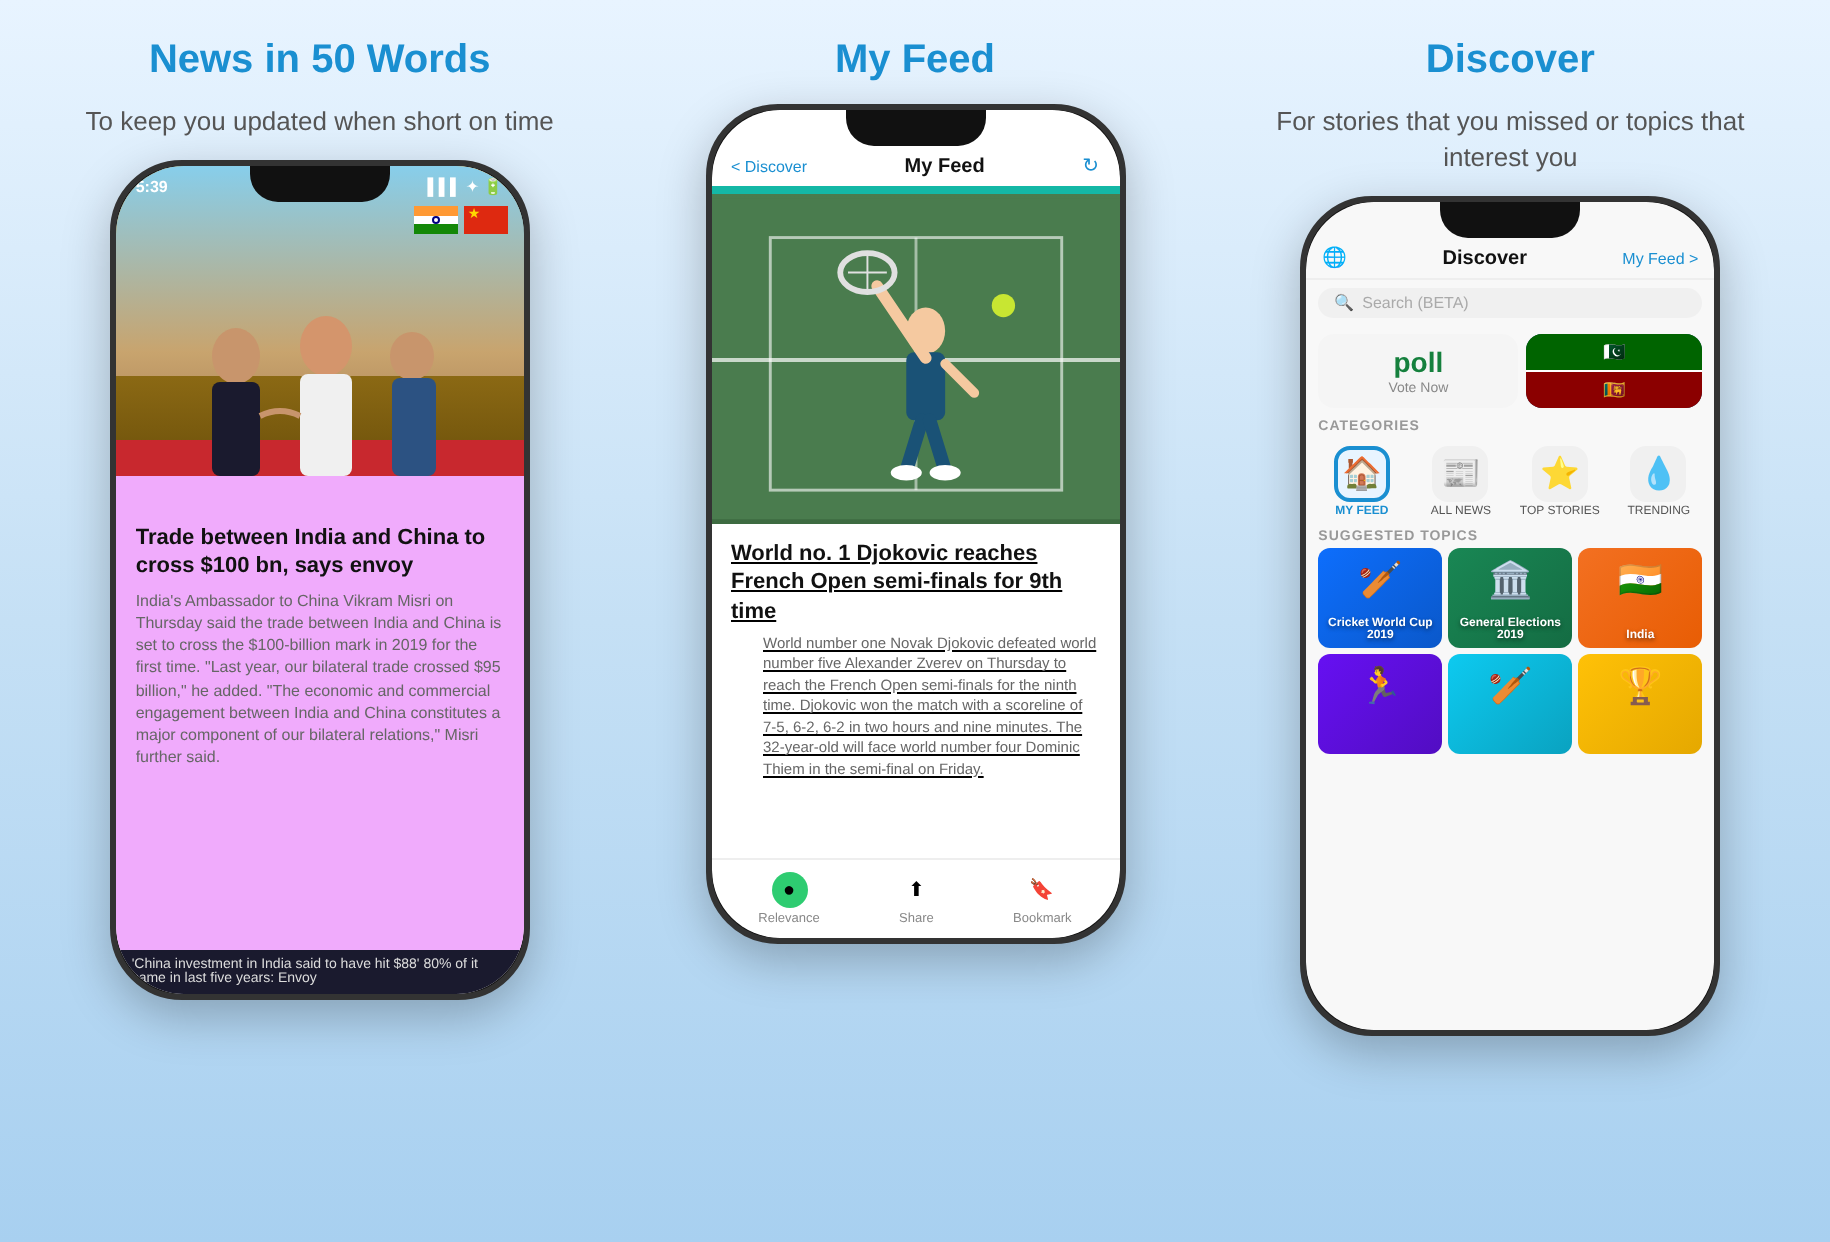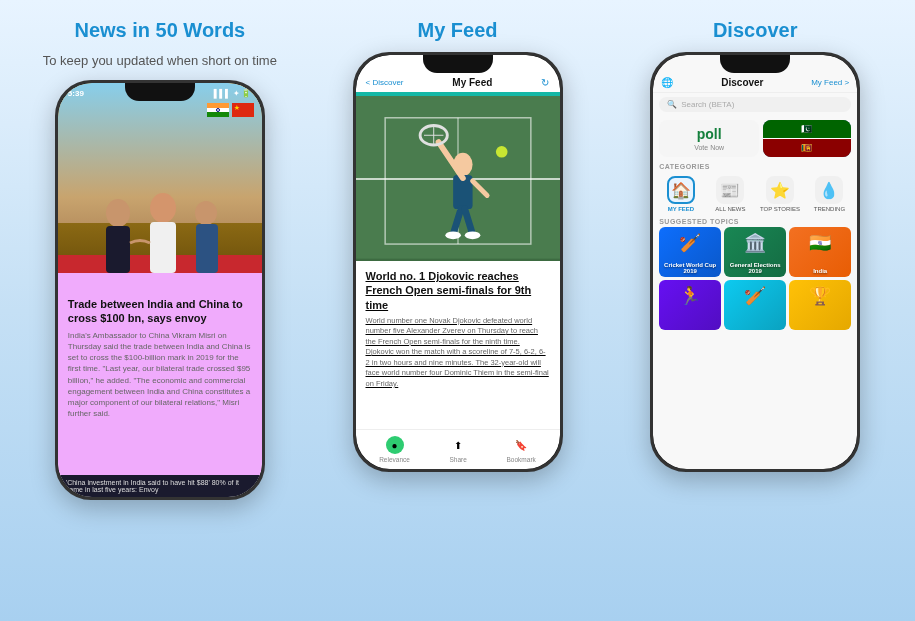--- a/index.html
+++ b/index.html
@@ -69,21 +69,21 @@
       width: 100%;
       height: 100%;
       background: #fff;
       border-radius: 34px;
       overflow: hidden;
       display: flex;
       flex-direction: column;
     }
     .phone1-image {
       width: 100%;
-      height: 190px;
+      height: 155px;
       background: linear-gradient(135deg, #8b6914 0%, #c4860a 30%, #e8a020 50%, #1a5276 70%, #2980b9 100%);
       position: relative;
       flex-shrink: 0;
     }
     .phone1-content {
       padding: 24px 10px;
       flex: 1;
       background: #f0abfc;
       overflow: hidden;
     }
@@ -146,20 +146,21 @@
       font-size: 11px;
       font-weight: 700;
       color: #111;
       line-height: 1.3;
       margin-bottom: 4px;
     }
     .phone2-body {
       font-size: 7.5px;
       color: #666;
       line-height: 1.4;
+      margin-left: 16px;
     }
     .phone2-footer {
       display: flex;
       justify-content: space-around;
       align-items: center;
       padding: 6px 4px;
       border-top: 1px solid #eee;
       flex-shrink: 0;
     }
     .phone2-tab {
@@ -545,20 +546,21 @@
             <div class="phone2-tab-icon">🔖</div>
             <span class="phone2-tab-label">Bookmark</span>
           </div>
         </div>
       </div>
     </div>
   </div>
 
   <div class="feature-column">
     <span class="feature-title">Discover</span>
+    <span class="feature-desc">For stories that you missed or topics that interest you</span>
     <div class="phone">
       <div class="phone-notch"></div>
       <div class="phone-screen" style="background:#f8f8f8;">
         <div class="phone3-header">
           <span class="phone3-glob">🌐</span>
           <span class="phone3-title">Discover</span>
           <span class="phone3-myfeed">My Feed &gt;</span>
         </div>
         <div class="phone3-search">
           <span>🔍</span>

